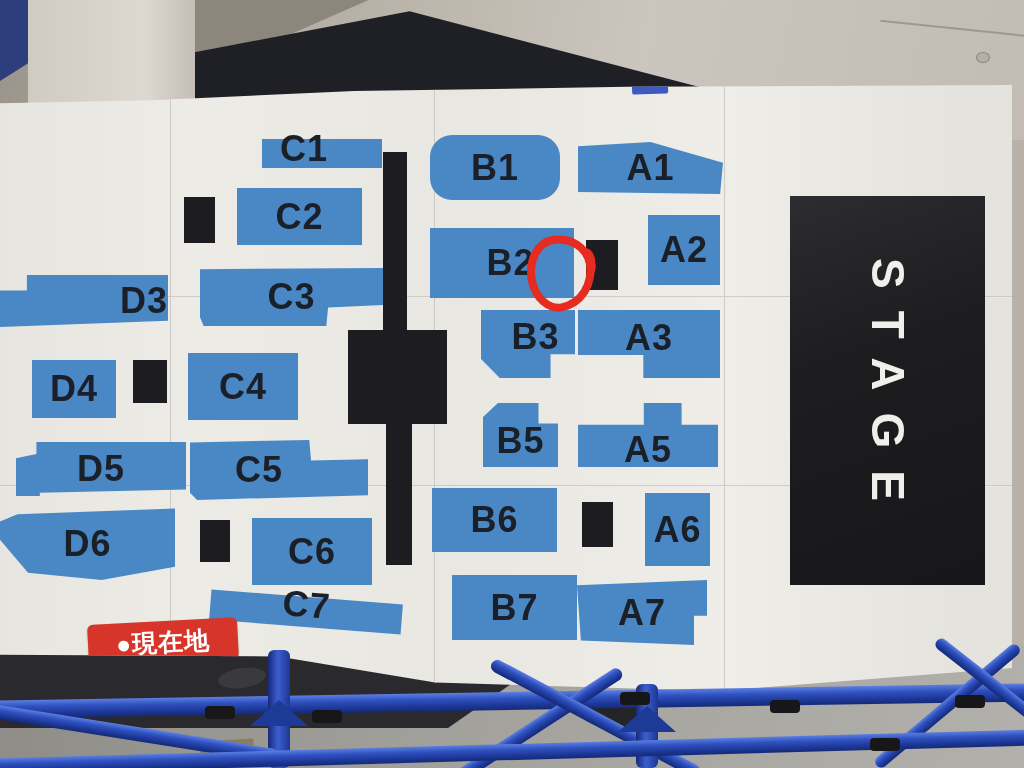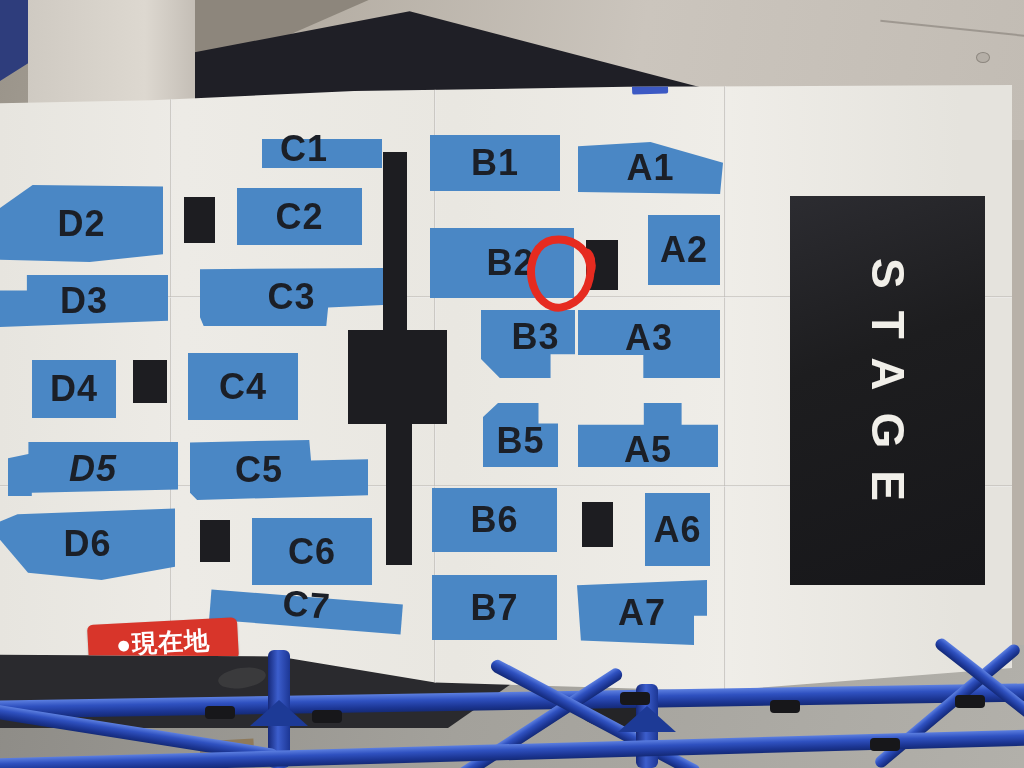--- a/index.html
+++ b/index.html
@@ -106,31 +106,28 @@
   <div class="box-brown"></div>
 
   <div class="sign">
     <div class="seam-v" style="left:170px;"></div>
     <div class="seam-v" style="left:434px;"></div>
     <div class="seam-v" style="left:724px;"></div>
     <div class="seam-h" style="top:211px;"></div>
     <div class="seam-h" style="top:400px;"></div>
     <div class="tape"></div>
 
-    <div class="sec" style="left:0;top:100px;width:163px;height:77px;clip-path:polygon(0 30%,20% 0,100% 2%,100% 90%,55% 100%,0 97%);">
-      <span class="lbl">D2</span>
-      </div>
-    <div class="sec" style="left:0;top:190px;width:168px;height:52px;clip-path:polygon(0 30%,16% 30%,16% 0,100% 0,100% 88%,0 100%);">
+    <div class="sec" style="left:0;top:190px;width:168px;height:52px;clip-path:polygon(0 30%,16% 30%,16% 0,100% 0,100% 88%,0 100%);justify-content:flex-end;">
       <span class="lbl">D3</span>
       </div>
     <div class="sec" style="left:32px;top:275px;width:84px;height:58px;">
       <span class="lbl">D4</span>
       </div>
     <div class="blk" style="left:133px;top:275px;width:34px;height:43px;"></div>
-    <div class="sec" style="left:8px;top:357px;width:170px;height:54px;clip-path:polygon(0 30%,12% 22%,12% 0,100% 0,100% 88%,14% 94%,14% 100%,0 100%);font-style:italic;">
+    <div class="sec" style="left:16px;top:357px;width:170px;height:54px;clip-path:polygon(0 30%,12% 22%,12% 0,100% 0,100% 88%,14% 94%,14% 100%,0 100%);">
       <span class="lbl">D5</span>
       </div>
     <div class="sec" style="left:0;top:422px;width:175px;height:73px;clip-path:polygon(10% 10%,100% 2%,100% 82%,58% 100%,16% 90%,0 45%,0 20%);">
       <span class="lbl">D6</span>
       </div>
 
     <div class="sec" style="left:262px;top:54px;width:120px;height:29px;overflow:visible;">
       <span class="lbl" style="position:absolute;left:18px;top:-8px;">C1</span>
       </div>
     <div class="blk" style="left:184px;top:112px;width:31px;height:46px;"></div>
@@ -151,37 +148,37 @@
       <span class="lbl">C6</span>
       </div>
     <div class="sec" style="left:210px;top:512px;width:192px;height:30px;transform:rotate(4.5deg);overflow:visible;">
       <span class="lbl" style="position:absolute;left:72px;top:-10px;">C7</span>
       </div>
 
     <div class="blk" style="left:383px;top:67px;width:24px;height:178px;"></div>
     <div class="blk" style="left:348px;top:245px;width:99px;height:94px;"></div>
     <div class="blk" style="left:386px;top:339px;width:26px;height:141px;"></div>
 
-    <div class="sec" style="left:430px;top:50px;width:130px;height:56px;">
+    <div class="sec" style="left:430px;top:50px;width:130px;height:65px;border-radius:22px;">
       <span class="lbl">B1</span>
       </div>
     <div class="sec" style="left:430px;top:143px;width:127px;height:70px;padding-left:17px;">
       <span class="lbl">B2</span>
       </div>
     <div class="blk" style="left:586px;top:155px;width:32px;height:50px;"></div>
     <div class="sec" style="left:481px;top:225px;width:79px;height:68px;clip-path:polygon(0 0,100% 0,100% 65%,74% 65%,74% 100%,20% 100%,0 72%);padding-left:15px;">
       <span class="lbl" style="margin-bottom:14px;">B3</span>
       </div>
     <div class="sec" style="left:483px;top:318px;width:75px;height:64px;clip-path:polygon(20% 0,74% 0,74% 32%,100% 32%,100% 100%,0 100%,0 22%);">
       <span class="lbl" style="margin-top:12px;">B5</span>
       </div>
     <div class="sec" style="left:432px;top:403px;width:125px;height:64px;">
       <span class="lbl">B6</span>
       </div>
-    <div class="sec" style="left:432px;top:490px;width:125px;height:65px;">
+    <div class="sec" style="left:452px;top:490px;width:125px;height:65px;">
       <span class="lbl">B7</span>
       </div>
 
     <div class="sec" style="left:578px;top:57px;width:145px;height:52px;clip-path:polygon(0 8%,50% 0,100% 40%,98% 100%,0 96%);">
       <span class="lbl">A1</span>
       </div>
     <div class="sec" style="left:648px;top:130px;width:72px;height:70px;">
       <span class="lbl">A2</span>
       </div>
     <div class="sec" style="left:578px;top:225px;width:142px;height:68px;clip-path:polygon(0 0,100% 0,100% 100%,46% 100%,46% 66%,0 66%);justify-content:center;">

